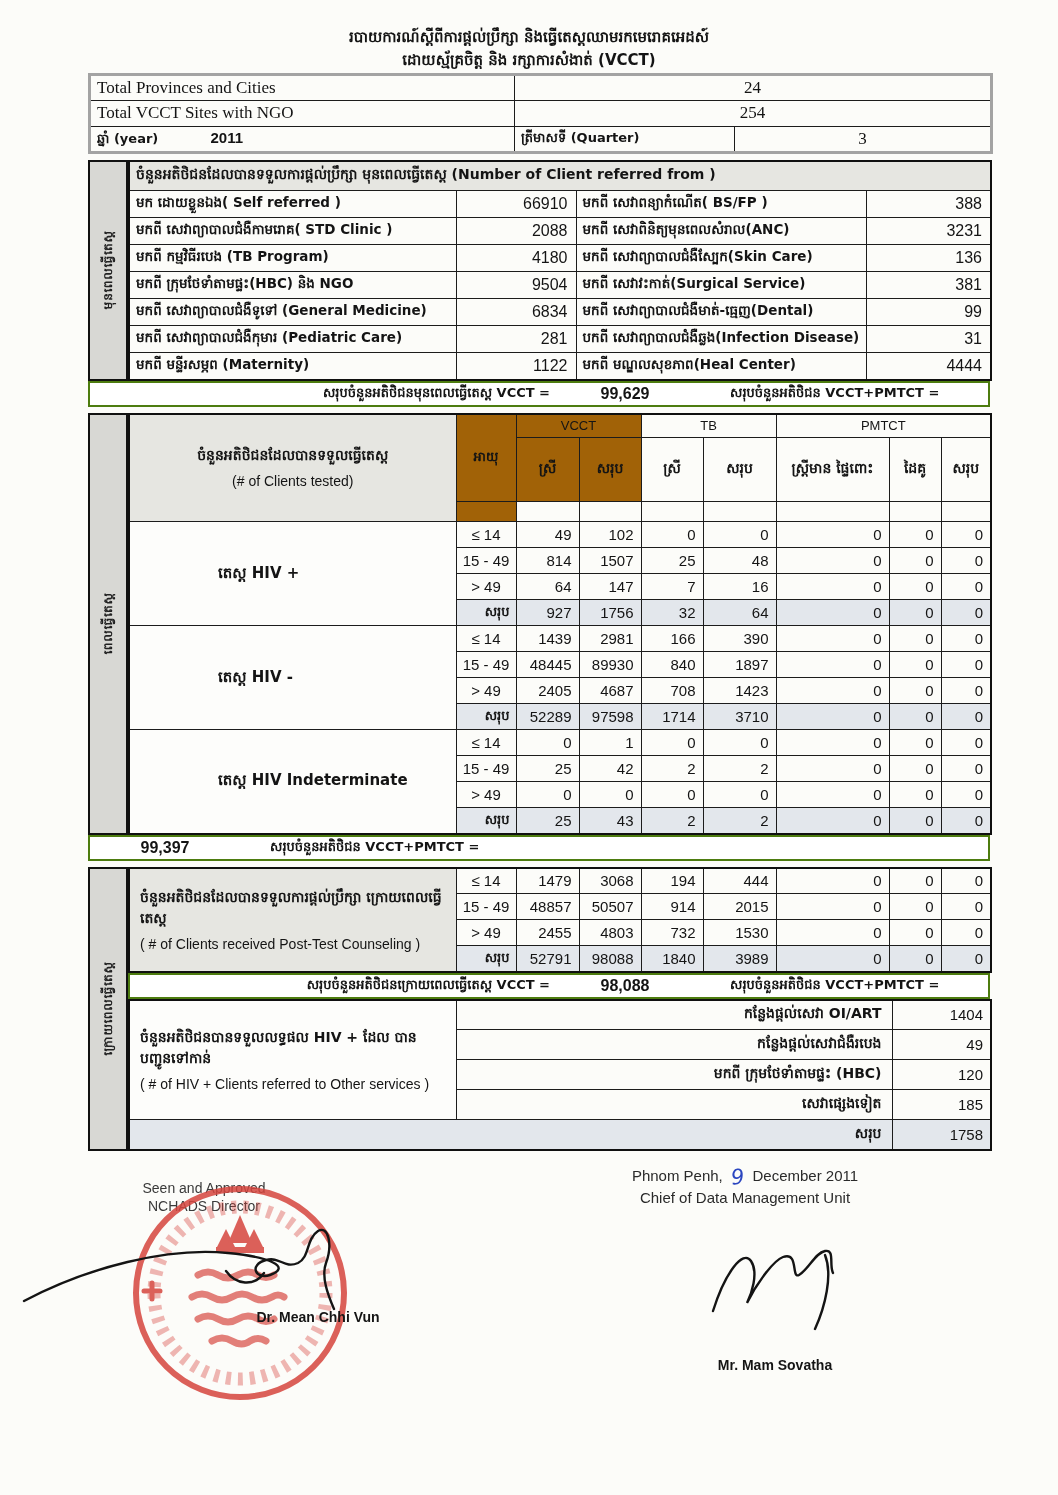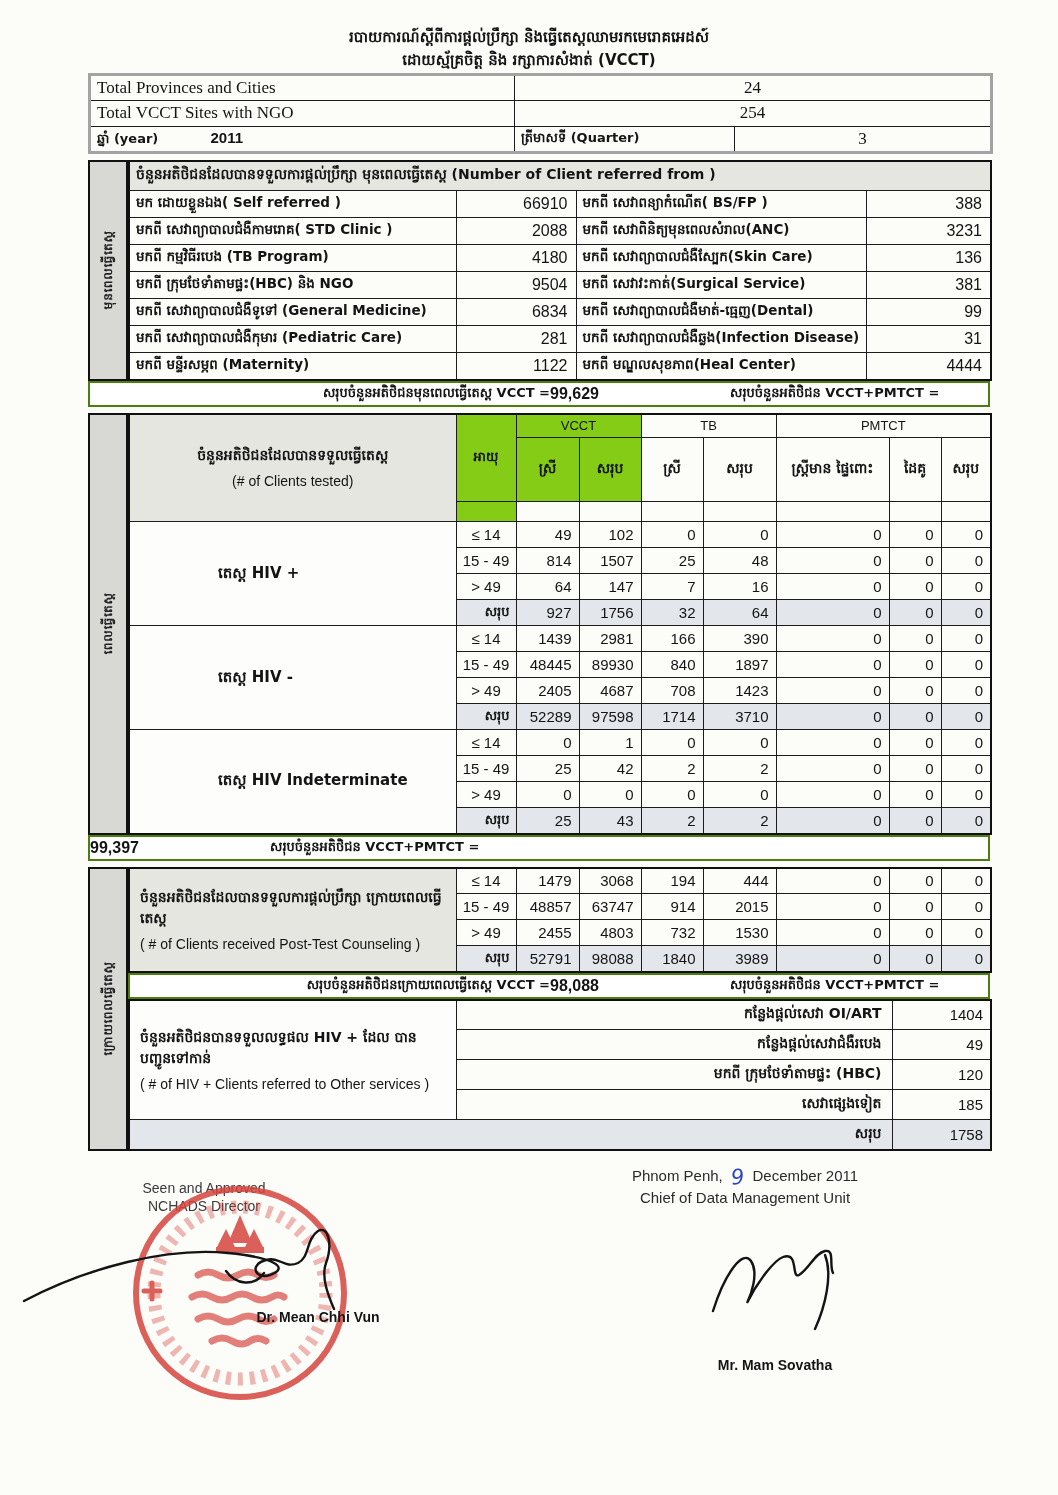--- a/index.html
+++ b/index.html
@@ -33,27 +33,27 @@
   .sec1-table td{height:27px;font-size:15px}
   .sec1-table .hdr{background:#e6e6e1;font-size:14px;height:30px}
   .sec1-table .lbl{font-size:13.5px}
   .sec1-table .num{text-align:right;font-family:"Liberation Sans",sans-serif;font-size:16px;padding-right:8px}
 
   
   .total-bar{display:flex;align-items:center;width:902px;height:26px;border:2px solid #4d7c0f;background:#fff}
   .total-bar.inner{width:862px}
   .tb-label{flex:0 0 460px;text-align:right;font-size:13px}
   .total-bar.inner .tb-label{flex:0 0 420px}
-  .tb-value{flex:0 0 150px;text-align:left;font-family:"Liberation Sans",sans-serif;font-size:16px;font-weight:bold}
+  .tb-value{flex:0 0 150px;text-align:center;font-family:"Liberation Sans",sans-serif;font-size:16px;font-weight:bold}
   .tb-label2{flex:1;text-align:left;font-size:13px;padding-left:30px}
 
   
   .grid-table td{font-size:15px}
   .grid-table thead td{text-align:center;vertical-align:middle}
-  .g{background:#84cc16}
+  .g{background:#a16207}
   .hdr-label{background:#e6e6e1;text-align:left;vertical-align:middle;padding:6px 10px}
   .hdr-label .l1{font-size:14px;margin-bottom:6px}
   .hdr-label .l2{font-family:"Liberation Sans",sans-serif;font-weight:normal;font-size:14px}
   .hdr-label.white{background:#fdfdfb}
   .h1 td{height:24px;font-size:13px}
   .h2 td{height:64px;font-size:14px}
   .h3 td{height:20px}
   .grid-table tbody td{height:26px}
   .sec-label{background:#fdfdfb;text-align:left;padding-left:88px;vertical-align:middle;font-size:15px}
   .age{text-align:center;font-family:"Liberation Sans",sans-serif;font-size:13px}
@@ -398,21 +398,21 @@
                 <td class="num">3068</td>
                 <td class="num">194</td>
                 <td class="num">444</td>
                 <td class="num">0</td>
                 <td class="num">0</td>
                 <td class="num">0</td>
               </tr>
               <tr class="">
                 <td class="age">15 - 49</td>
                 <td class="num">48857</td>
-                <td class="num">63747</td>
+                <td class="num">50507</td>
                 <td class="num">914</td>
                 <td class="num">2015</td>
                 <td class="num">0</td>
                 <td class="num">0</td>
                 <td class="num">0</td>
               </tr>
               <tr class="">
                 <td class="age">&gt; 49</td>
                 <td class="num">2455</td>
                 <td class="num">4803</td>

